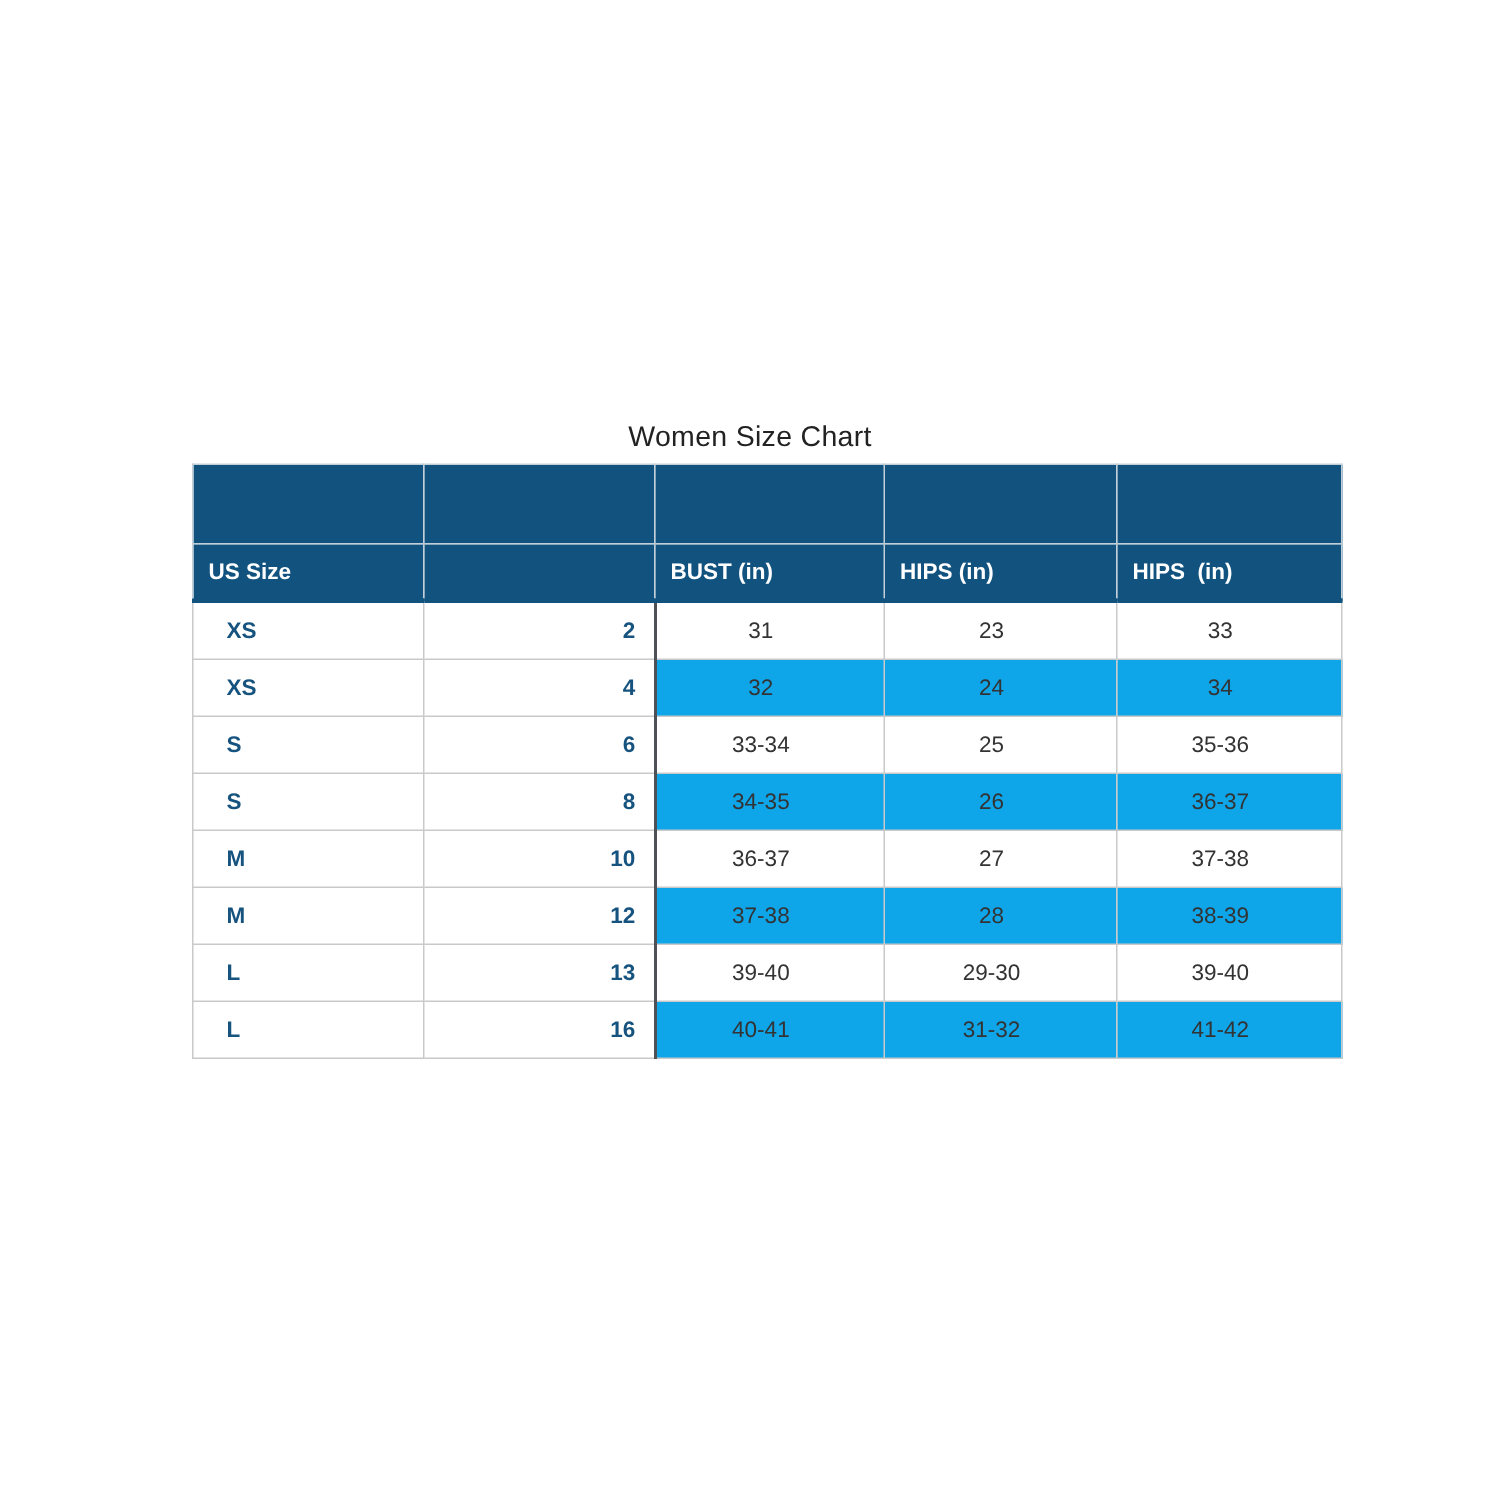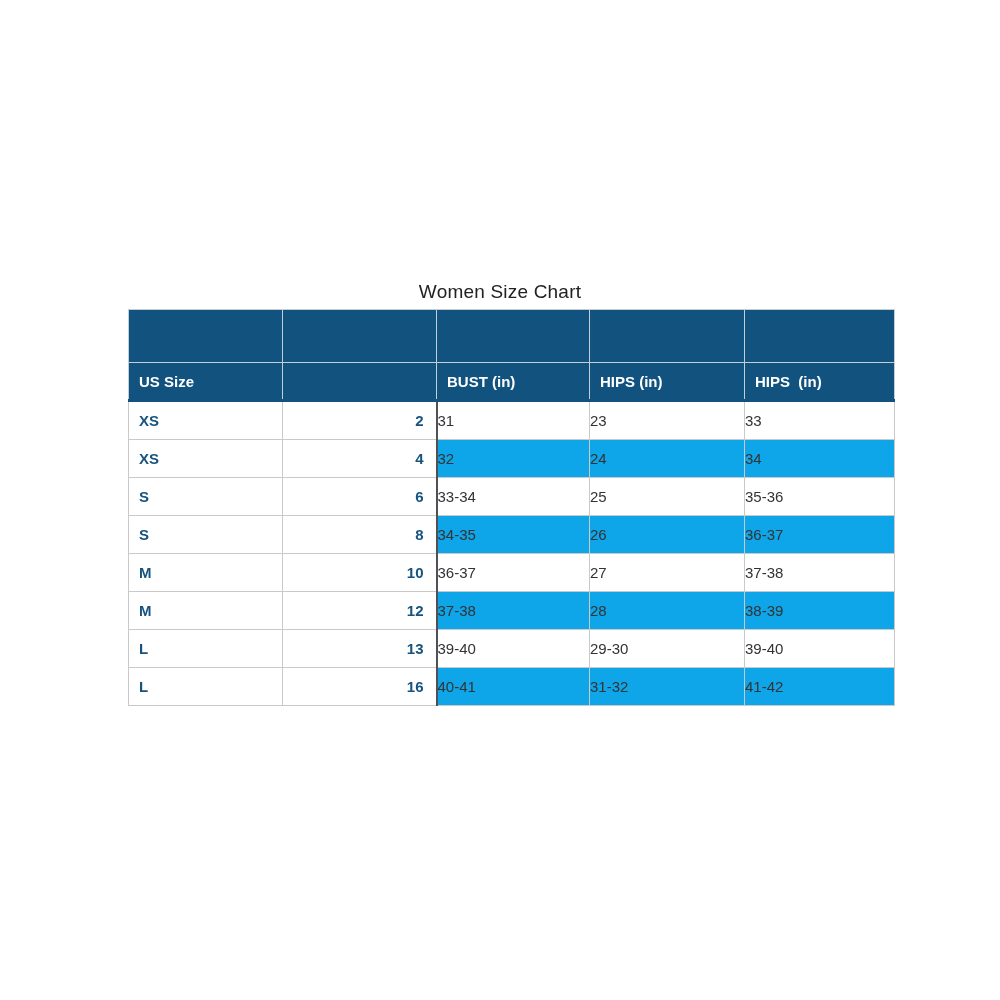--- a/index.html
+++ b/index.html
@@ -58,31 +58,31 @@
     font-size: 15px;
     border: 1px solid #c9c9c9;
     vertical-align: middle;
     padding: 0;
     background: #ffffff;
   }
   td.size-label {
     color: #16537F;
     font-weight: bold;
     text-align: left;
-    padding-left: 10px;
+    padding-left: 22px;
   }
   td.size-num {
     color: #16537F;
     font-weight: bold;
     text-align: right;
     padding-right: 12px;
   }
   td.meas {
     color: #333333;
-    text-align: left;
+    text-align: center;
     padding-right: 12px;
   }
   td.dark-left {
     border-left: 2px solid #4e5256;
   }
   tr.alt td.meas {
     background: #0ea5e9;
   }
 </style>
 </head>

